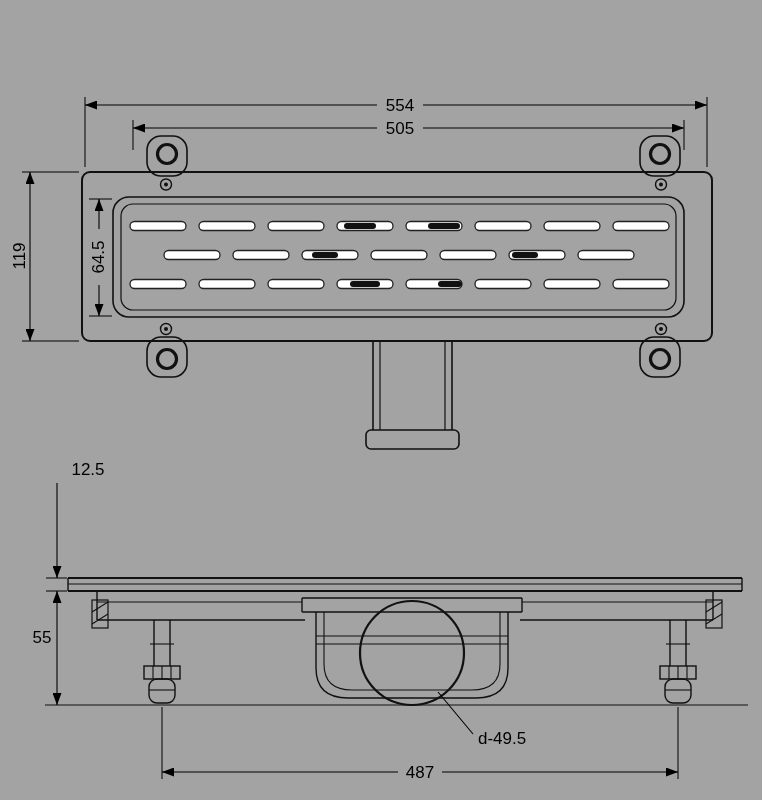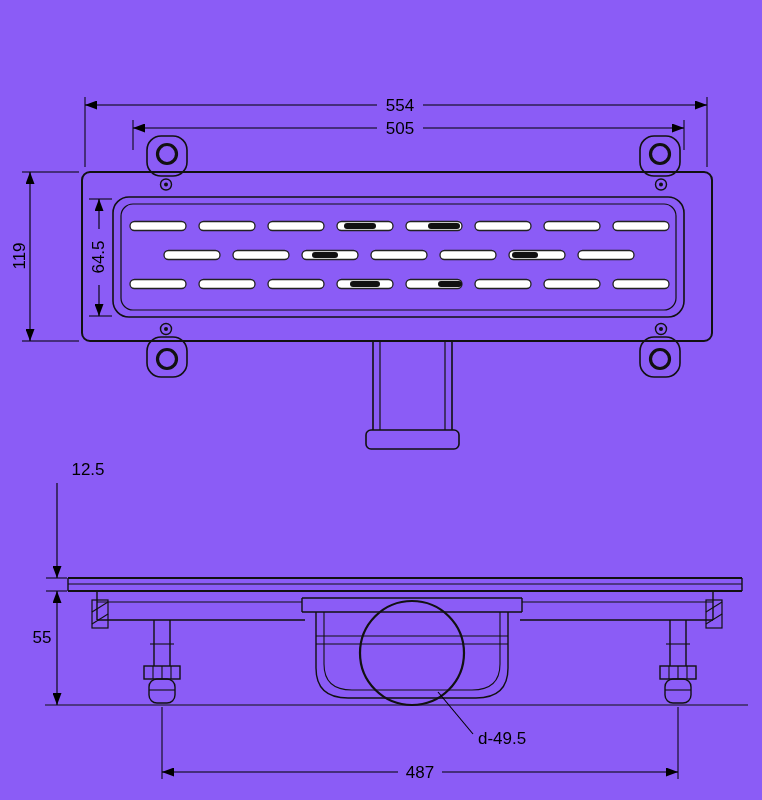--- a/index.html
+++ b/index.html
@@ -1,16 +1,16 @@
 <!DOCTYPE html>
 <html><head>
 <meta charset="utf-8">
 <style>
   html,body{margin:0;padding:0;background:#ffffff;}
-  .page{width:762px;height:800px;background:#8b5cf6;position:relative;overflow:hidden;
+  .page{width:762px;height:800px;background:#a3a3a3;position:relative;overflow:hidden;
         font-family:"Liberation Sans",sans-serif;}
   svg{display:block;}
   .ln{stroke:#111;fill:none;stroke-linecap:butt;}
   .w22{stroke-width:2.2}.w20{stroke-width:2}.w18{stroke-width:1.8}
   .w16{stroke-width:1.6}.w14{stroke-width:1.4}.w12{stroke-width:1.2}.w11{stroke-width:1.1}
   .dim{stroke:#000;stroke-width:1.1;fill:none;}
   .ext{stroke:#000;stroke-width:1;fill:none;}
   .dimtext{font-family:"Liberation Sans",sans-serif;font-size:17px;fill:#000;}
   .slot{stroke:#222;stroke-width:1.3;fill:#fff;}
   .slotfill{fill:#111;stroke:none;}

